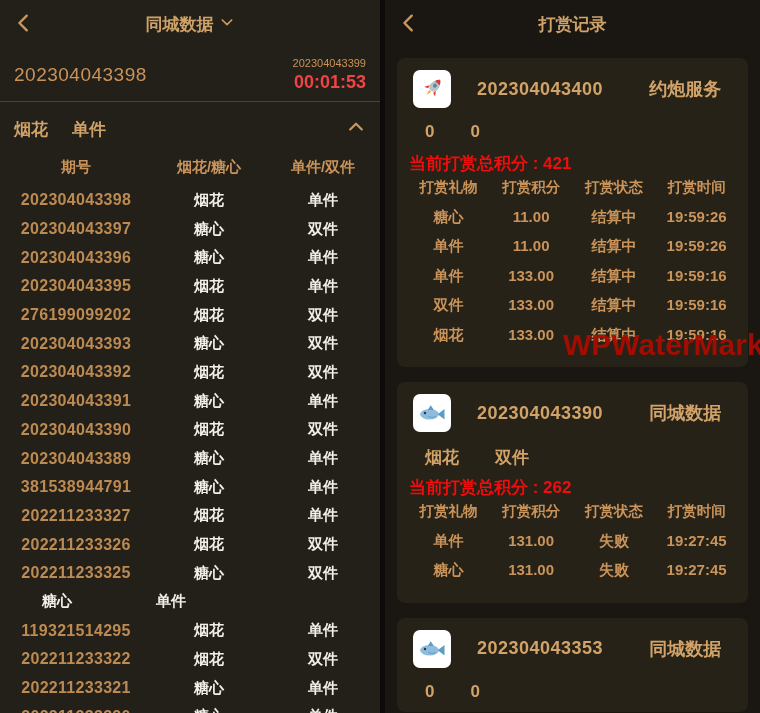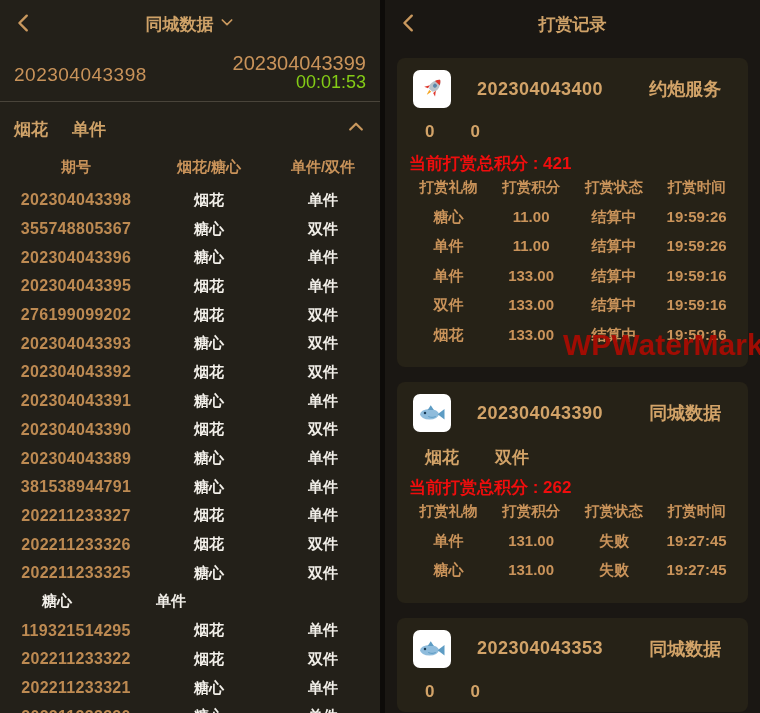--- a/index.html
+++ b/index.html
@@ -14,22 +14,22 @@
     position:relative;display:flex;flex-direction:column;overflow:hidden;}
   
   .p-header{height:48px;position:relative;display:flex;align-items:center;justify-content:center;flex:none;}
   .back-btn{position:absolute;left:12px;top:13px;width:24px;height:24px;cursor:pointer;display:flex;align-items:center;justify-content:center;}
   .p-title{display:flex;align-items:center;gap:5px;color:#cfa268;font-size:17px;font-weight:bold;}
   
   .period-bar{display:flex;justify-content:space-between;align-items:flex-start;
     padding:6px 14px 8px;border-bottom:1px solid #49443a;flex:none;}
   .cur-period{font-size:19px;color:#c9935a;margin-top:10px;letter-spacing:.5px;}
   .next-wrap{text-align:right;}
-  .next-period{font-size:20px;color:#c9935a;line-height:18px;}
-  .countdown{font-size:18px;color:#84cc16;font-weight:normal;line-height:21px;}
+  .next-period{font-size:11px;color:#c9935a;line-height:18px;}
+  .countdown{font-size:18px;color:#ef4444;font-weight:bold;line-height:21px;}
   
   .tabs-row{display:flex;align-items:center;gap:24px;padding:15px 14px 8px;flex:none;}
   .tab{font-size:17px;font-weight:bold;color:#cfa268;cursor:pointer;}
   .collapse-btn{margin-left:auto;cursor:pointer;display:flex;}
   
   .thead{display:flex;padding:9px 0 5px;flex:none;}
   .th{font-size:15px;font-weight:bold;color:#c9935a;text-align:center;}
   .col0{width:40%;} .col1{width:30%;} .col2{width:30%;}
   .tbody{flex:1;overflow:hidden;padding-top:4px;}
   .t-row{display:flex;height:28.7px;align-items:center;}
@@ -104,21 +104,21 @@
       <span class="th col1">烟花/糖心</span>
       <span class="th col2">单件/双件</span>
     </div>
     <div class="tbody">
         <div class="t-row">
           <span class="t-cell col0">202304043398</span>
           <span class="t-cell col1">烟花</span>
           <span class="t-cell col2">单件</span>
         </div>
         <div class="t-row">
-          <span class="t-cell col0">355748805367</span>
+          <span class="t-cell col0">202304043397</span>
           <span class="t-cell col1">糖心</span>
           <span class="t-cell col2">双件</span>
         </div>
         <div class="t-row">
           <span class="t-cell col0">202304043396</span>
           <span class="t-cell col1">糖心</span>
           <span class="t-cell col2">单件</span>
         </div>
         <div class="t-row">
           <span class="t-cell col0">202304043395</span>

